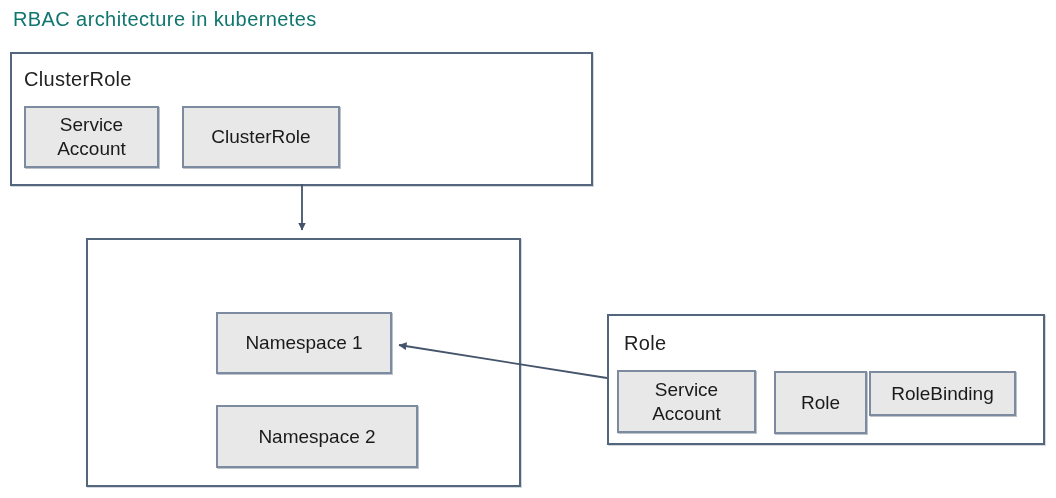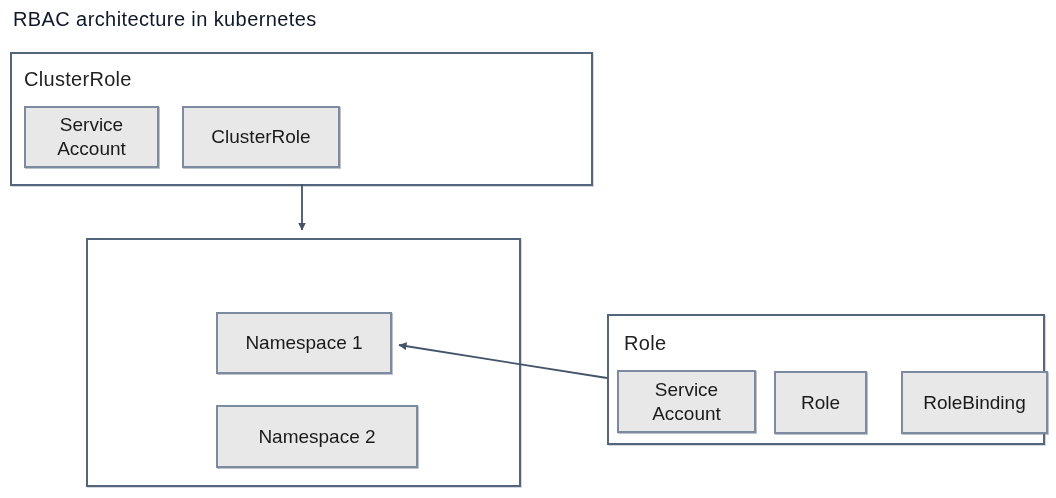--- a/index.html
+++ b/index.html
@@ -15,21 +15,21 @@
     font-family: "Liberation Sans", sans-serif;
     color: var(--text-primary, #1f1f1f);
     overflow: hidden;
   }
   .diagram-title {
     position: absolute;
     left: 13px;
     top: 8px;
     font-size: 20px;
     letter-spacing: 0.4px;
-    color: #0f172a;
+    color: #0f766e;
     white-space: nowrap;
   }
   .group-box {
     position: absolute;
     border: 2px solid var(--outer-border, #54657e);
     background: transparent;
     box-sizing: border-box;
     box-shadow: 1px 1px 0 rgba(130, 140, 160, 0.35);
   }
   .group-label {
@@ -63,21 +63,21 @@
   
   #group-cluster { left: 86px; top: 238px; width: 435px; height: 249px; }
   #group-cluster .group-label { left: 19px; top: 16px; }
   #node-namespace-1 { left: 128px; top: 72px;  width: 176px; height: 62px; }
   #node-namespace-2 { left: 128px; top: 165px; width: 202px; height: 63px; }
   
   #group-role { left: 607px; top: 314px; width: 438px; height: 131px; }
   #group-role .group-label { left: 15px; top: 16px; }
   #node-role-service-account { left: 8px;   top: 54px; width: 139px; height: 63px; }
   #node-role-role            { left: 165px; top: 55px; width: 93px;  height: 63px; }
-  #node-role-rolebinding     { left: 292px; top: 55px; width: 147px; height: 63px; }
+  #node-role-rolebinding     { left: 260px; top: 55px; width: 147px; height: 45px; }
   
   #arrow-layer {
     position: absolute;
     left: 0; top: 0;
     width: 1056px; height: 498px;
     pointer-events: none;
   }
   #arrow-layer line {
     stroke: var(--arrow, #44546a);
     stroke-width: 1.8;

